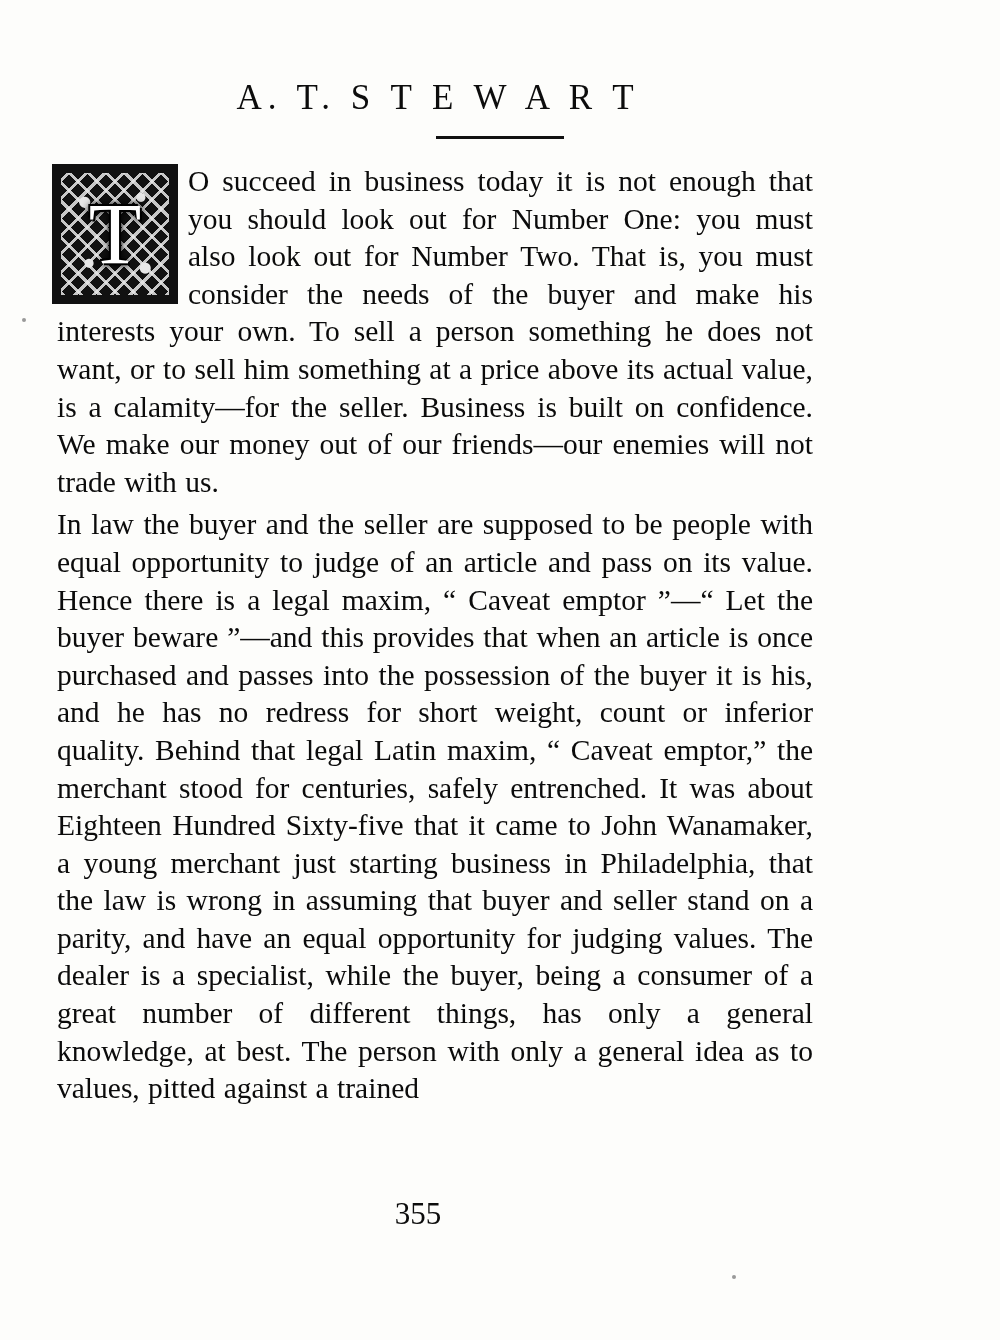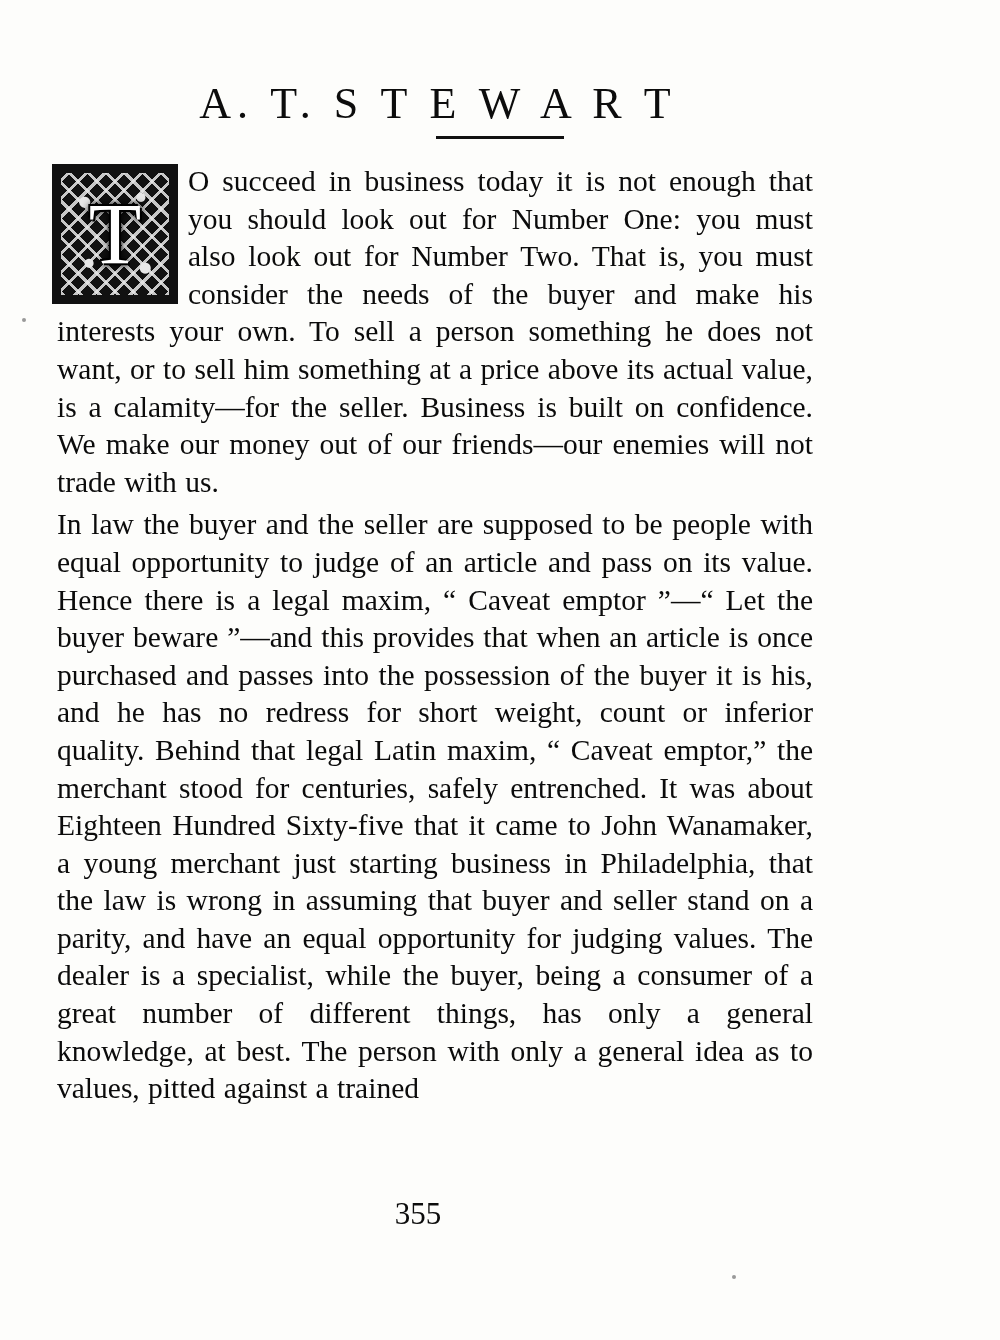--- a/index.html
+++ b/index.html
@@ -15,21 +15,21 @@
     overflow: hidden;
     font-family: "Liberation Serif", serif;
     color: #101010;
   }
   .page-title {
     position: absolute;
     top: 78px;
     left: 0;
     width: 876px;
     text-align: center;
-    font-size: 44px;
+    font-size: 35px;
     letter-spacing: 6px;
     font-weight: 400;
     font-family: "Liberation Serif", serif;
     color: #0c0c0c;
   }
   .title-rule {
     position: absolute;
     top: 136px;
     left: 50%;
     transform: translateX(-50%);

